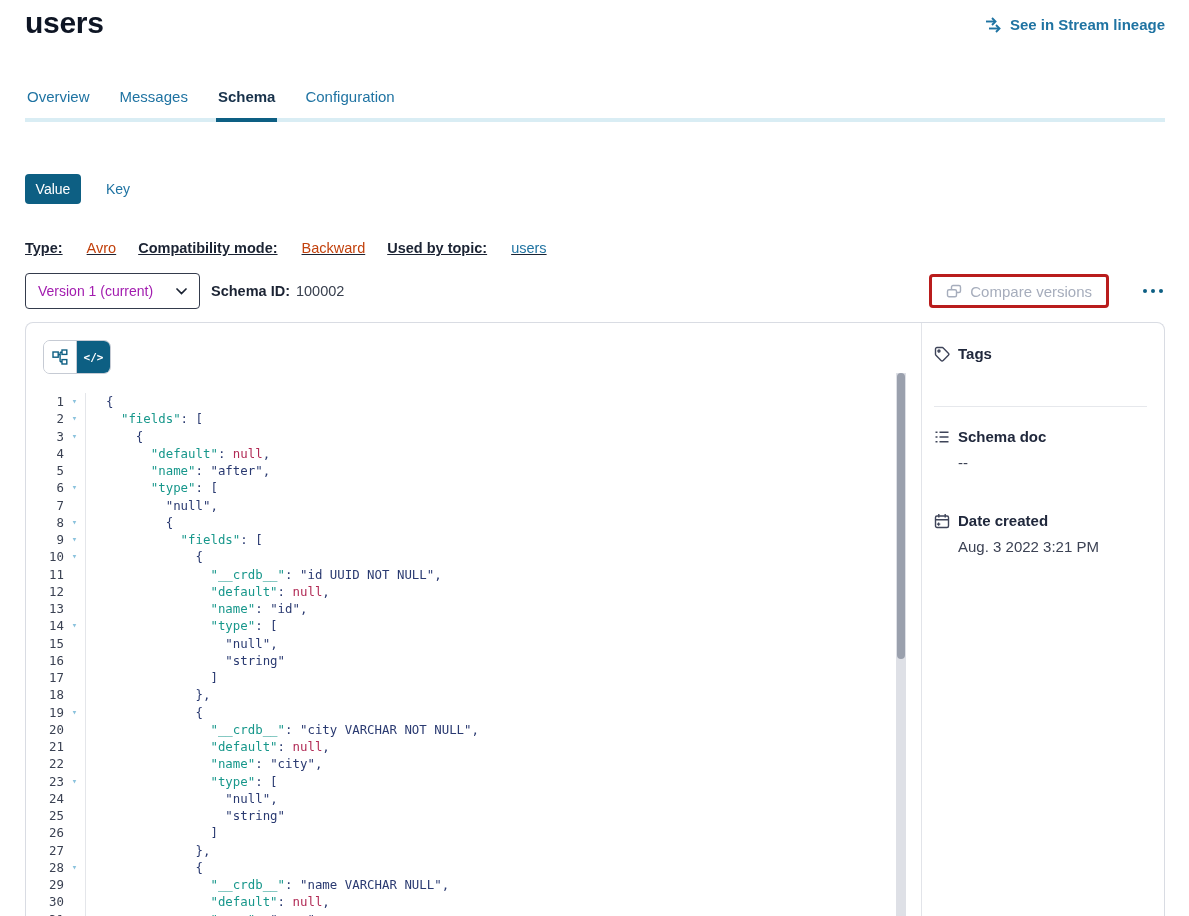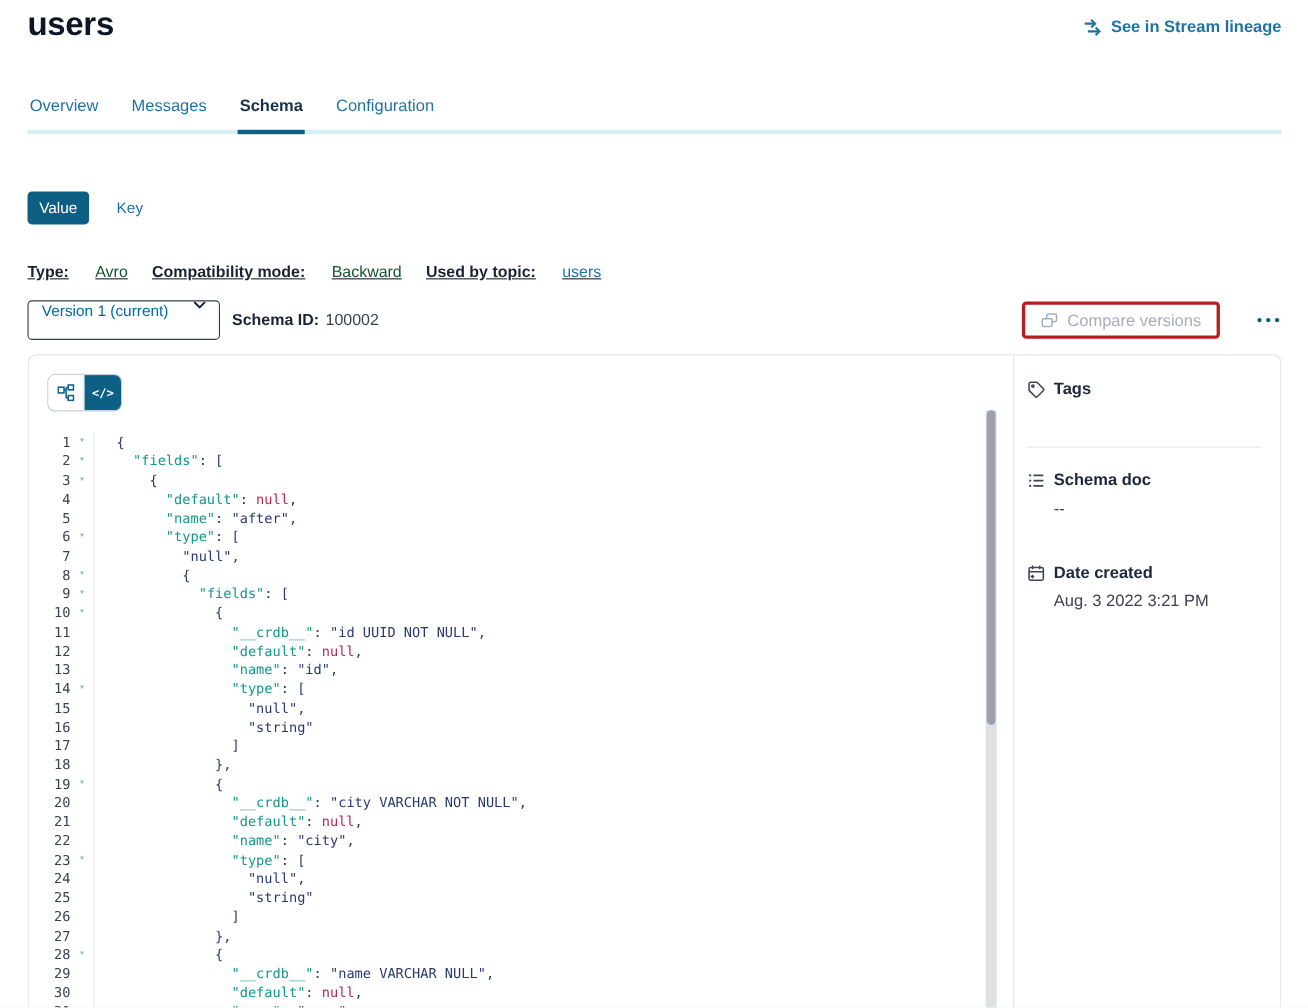--- a/index.html
+++ b/index.html
@@ -22,28 +22,28 @@
   
   .vk { display:flex; align-items:center; margin-top:52px; }
   .btn-value { width:56px; height:30px; background:#0d5f83; color:#fff; font-size:14px;
     border-radius:4px; display:flex; align-items:center; justify-content:center; cursor:pointer; }
   .lnk-key { margin-left:25px; color:#1f73a2; font-size:14px; font-weight:500; cursor:pointer; }
 
   
   .meta { display:flex; align-items:center; gap:22px; margin-top:36px; font-size:14.5px; }
   .meta .grp { display:flex; gap:24px;text-decoration:underline; }
   .meta b { color:#1b2333; font-weight:700; }
-  .meta .val { color:#14532d; }
+  .meta .val { color:#c2410c; }
   .meta .link { color:#1f73a2; cursor:pointer; }
 
   
   .vbar { display:flex; align-items:center; margin-top:17px; }
   .select { width:175px; height:36px; border:1px solid #343b4c; border-radius:4px;
-    display:flex; justify-content:space-between; padding:0 12px;
-    font-size:14px; color:#0369a1; cursor:pointer; background:#fff; }
+    display:flex; align-items:center; justify-content:space-between; padding:0 12px;
+    font-size:14px; color:#a21caf; cursor:pointer; background:#fff; }
   .sid { display:flex; gap:6px; margin-left:11px; font-size:14.5px; }
   .sid b { font-weight:700; }
   .sid .val { color:#39404f; }
   .spacer { flex:1; }
   .btn { height:34px; display:flex; align-items:center; gap:8px; padding:0 14px;
     border-radius:4px; font-size:15px; background:#fff; }
   .btn-compare { border:3px solid #b91c1c; color:#a6adbc; font-weight:500; margin-right:18px; cursor:default; }
   .btn-evolve { border:1px solid #0d5f83; color:#0d5f83; font-weight:600; cursor:pointer; }
   .more { display:flex; gap:4px; margin-left:14px; padding:6px 2px; cursor:pointer; }
   .more i { width:4px; height:4px; border-radius:50%; background:#0d5f83; }

